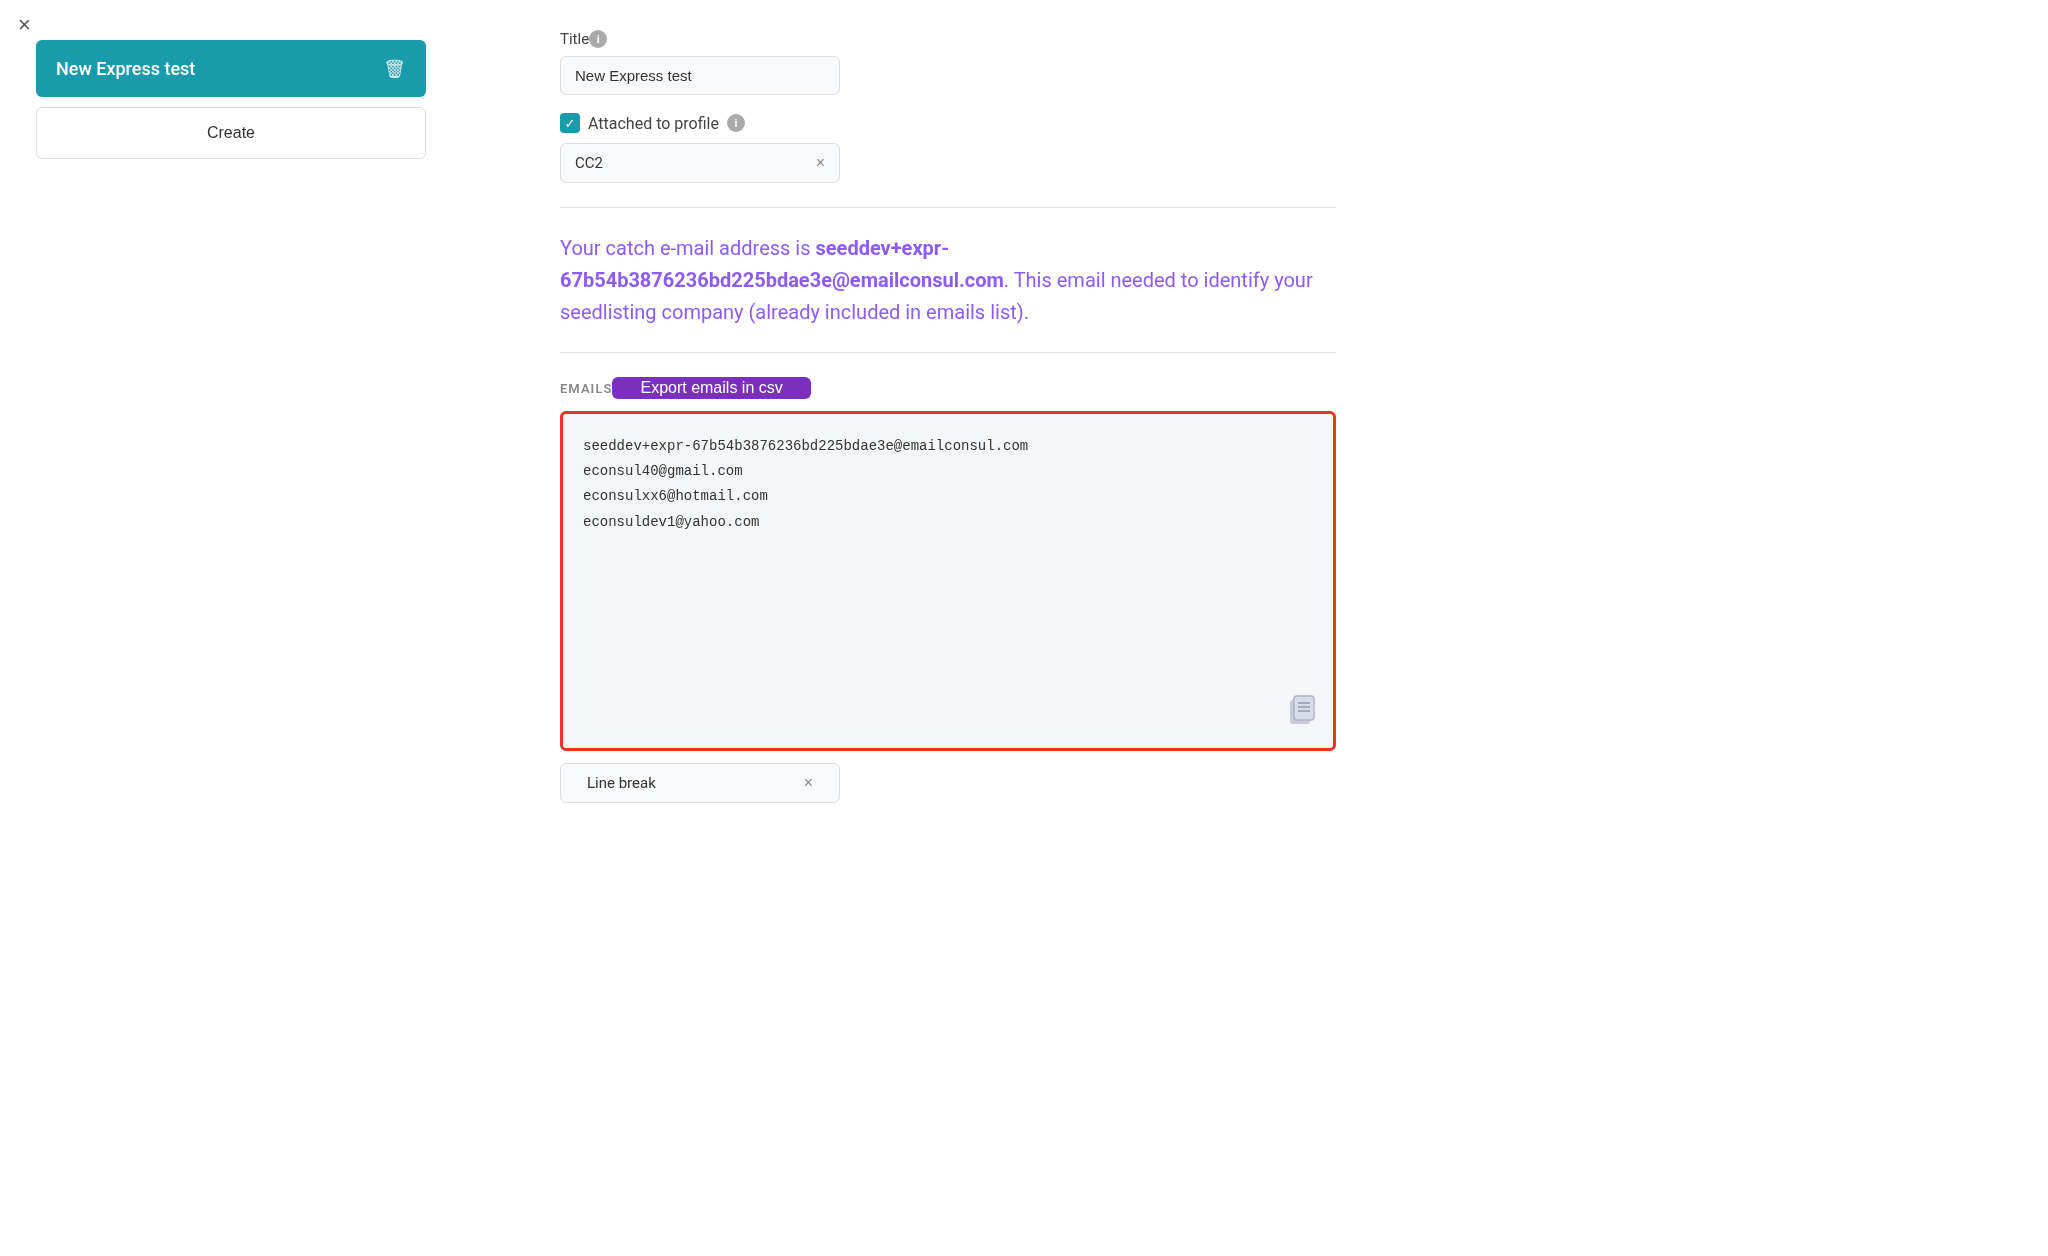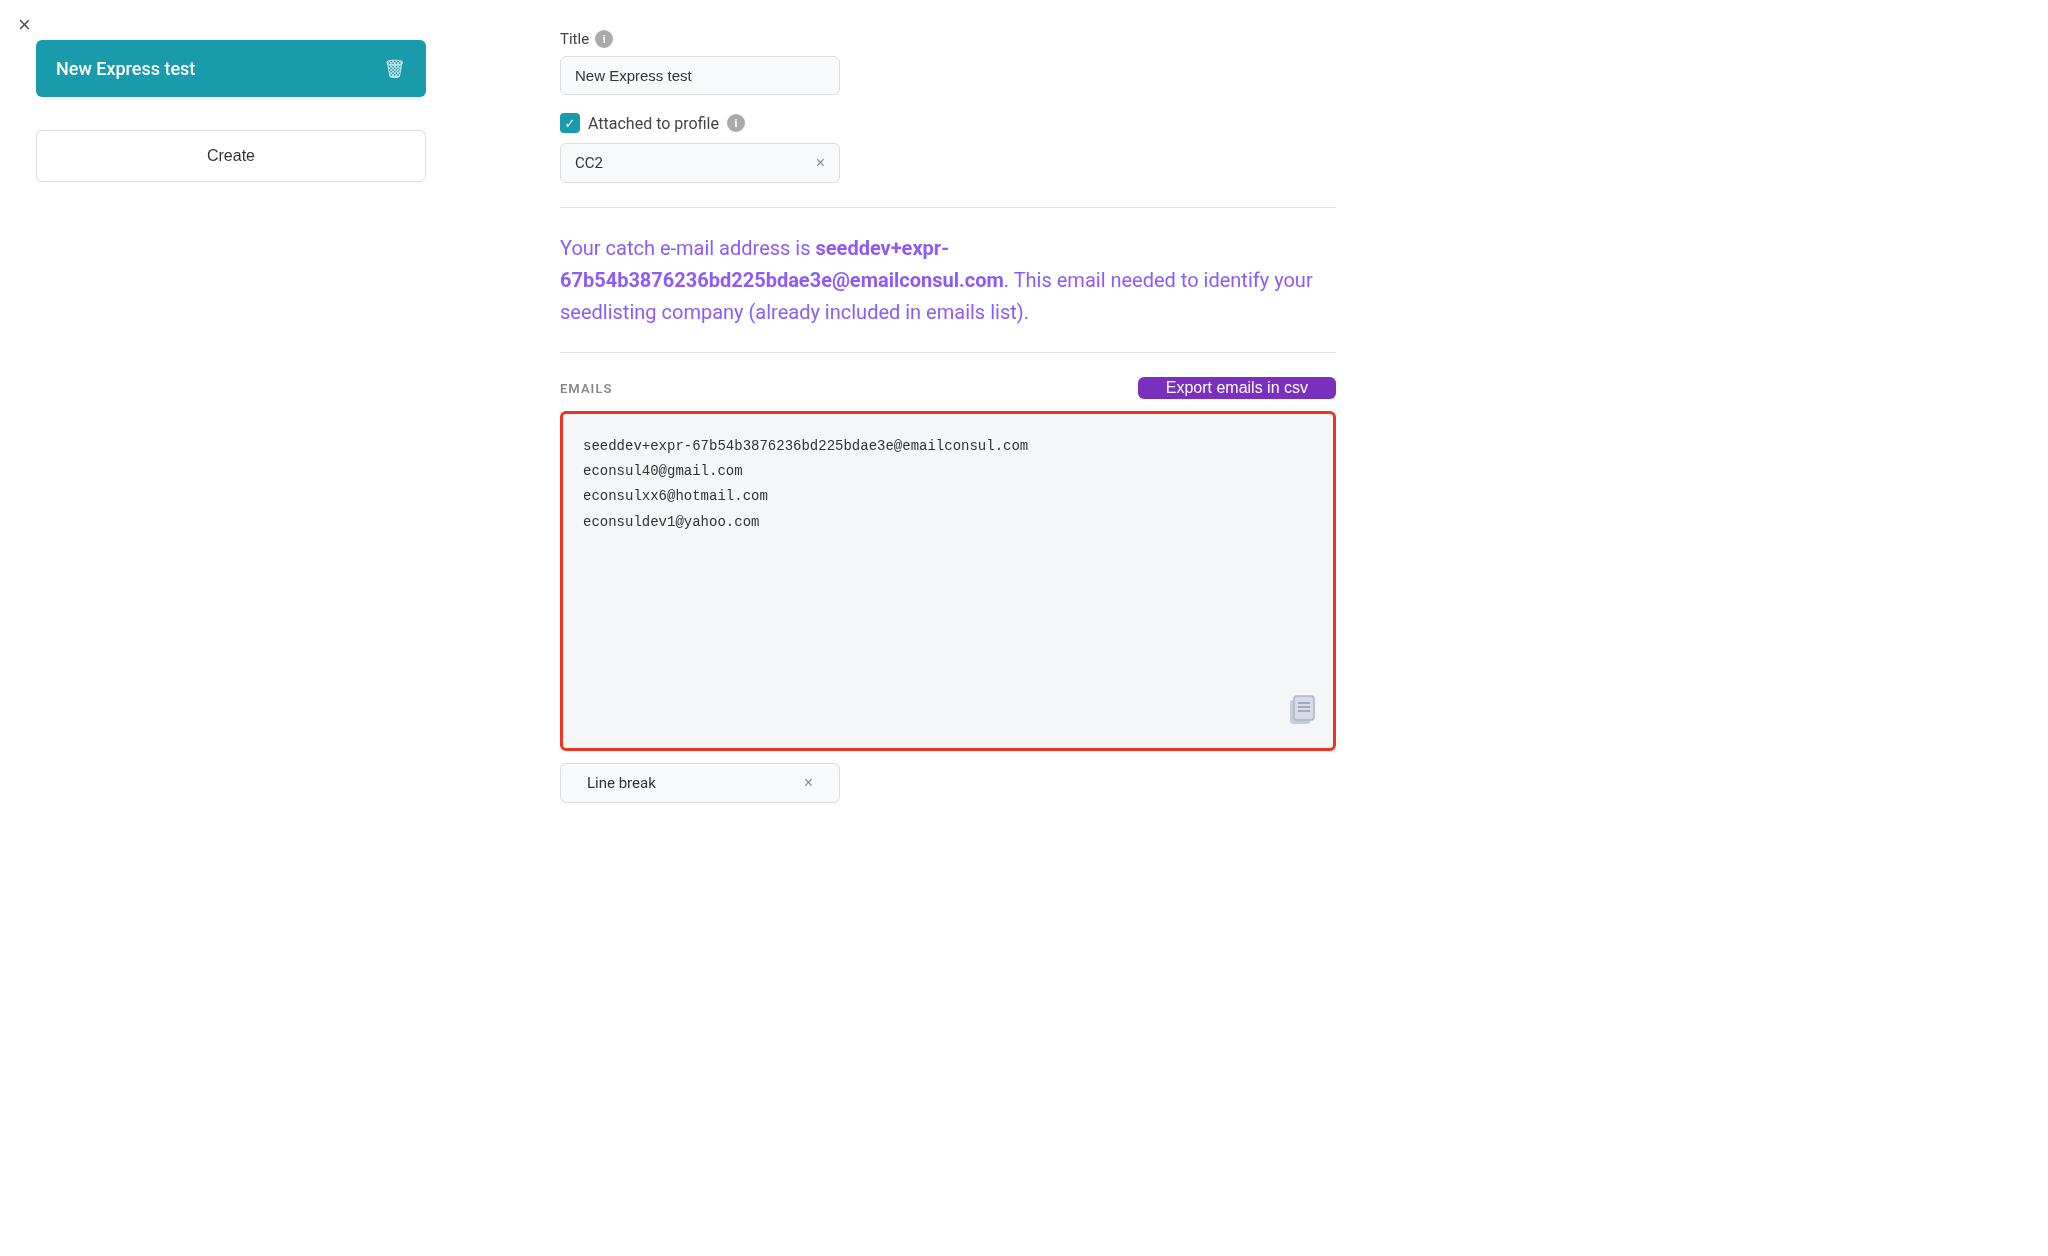--- a/index.html
+++ b/index.html
@@ -55,37 +55,36 @@
     .create-btn {
       width: 100%;
       padding: 16px;
       background: #fff;
       border: 1.5px solid #ddd;
       border-radius: 6px;
       font-size: 16px;
       color: #333;
       cursor: pointer;
       text-align: center;
-      margin-top: 23px;
     }
 
     .right-panel {
       position: absolute;
       top: 30px;
       left: 560px;
       right: 30px;
     }
 
     .field-label {
       font-size: 15px;
       color: #444;
       margin-bottom: 8px;
       display: flex;
       align-items: center;
-      gap: 6px;
+      gap: 0;
     }
 
     .info-icon {
       display: inline-flex;
       align-items: center;
       justify-content: center;
       width: 18px;
       height: 18px;
       border-radius: 50%;
       background: #aaa;
@@ -168,24 +167,22 @@
       max-width: 760px;
     }
 
     .catch-email-section strong {
       font-weight: 700;
     }
 
     .emails-header-row {
       display: flex;
       align-items: center;
-      justify-content: space-between;
       margin-bottom: 12px;
       max-width: 780px;
-      gap: 12px;
     }
 
     .emails-label {
       font-size: 13px;
       font-weight: 600;
       color: #888;
       letter-spacing: 0.08em;
     }
 
     .export-btn {

